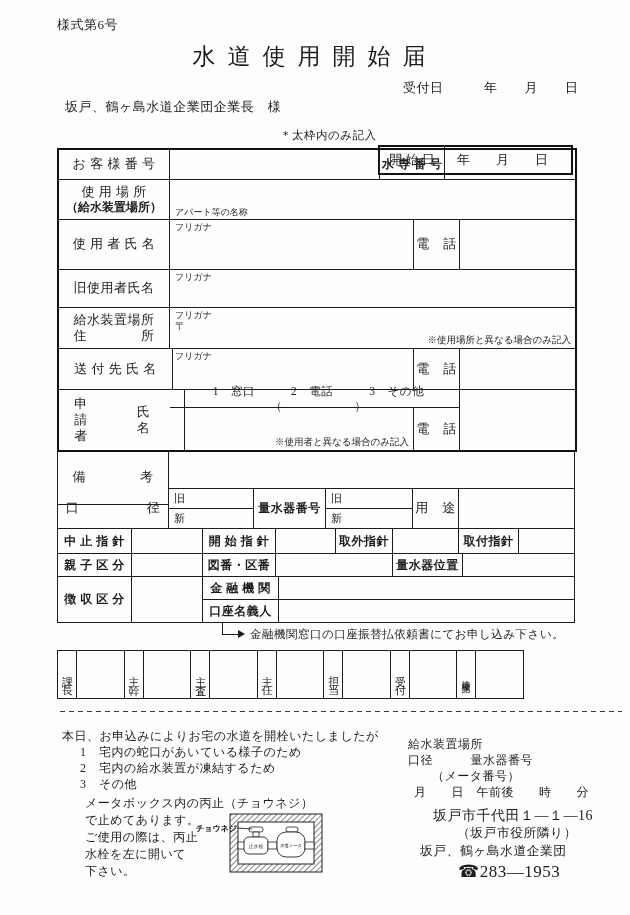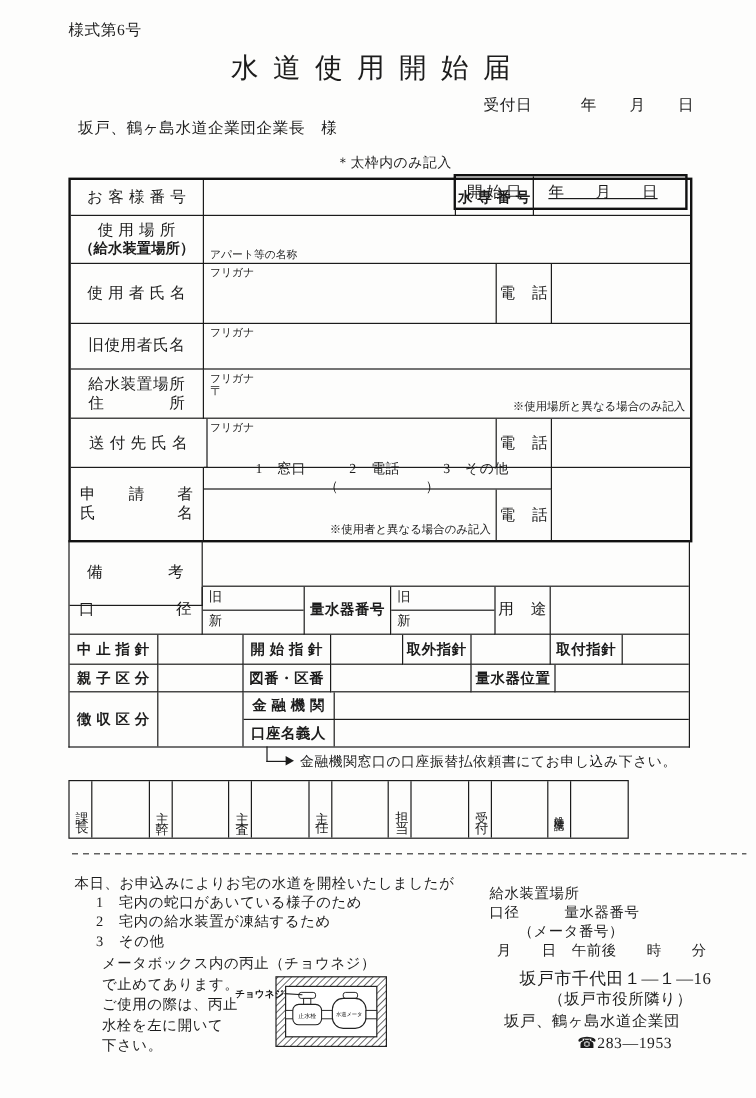--- a/index.html
+++ b/index.html
@@ -17,21 +17,21 @@
   .br { border-right:1px solid #1c1c1c; }
   .bb { border-bottom:1px solid #1c1c1c; }
   .block1 { position:absolute; left:57px; top:148px; width:516px; height:300px;
             border:2px solid #111; box-sizing:content-box; }
   .block2 { position:absolute; left:57px; top:450px; width:516px; height:172px;
             border:1px solid #1c1c1c; border-top:none; box-sizing:content-box; }
   .startbox { position:absolute; left:378px; top:113px; width:195px; height:30px;
               border:2px solid #111; display:flex; box-sizing:border-box;margin-top:32px; }
   .startbox .lbl { width:64px; border-right:1px solid #1c1c1c; display:flex;
                    align-items:center; justify-content:center; font-size:13px; }
-  .startbox .val { flex:1; display:flex; align-items:center; padding-left:12px; font-size:13px;text-decoration:underline; }
+  .startbox .val { flex:1; display:flex; align-items:center; padding-left:12px; font-size:13px; }
   .tiny { font-size:9px; letter-spacing:0; line-height:1; }
   .note { font-size:9.5px; letter-spacing:0; }
   .f12 { font-size:12px;font-weight:bold; }
   .sub2 { display:flex; flex-direction:column; align-items:stretch; justify-content:stretch; padding:0; }
   .sub2 > div { flex:1; display:flex; align-items:center; padding-left:5px; font-size:11px; }
   .sub2 > div:first-child { border-bottom:1px solid #1c1c1c; }
   .stamp-table { position:absolute; left:57px; top:650px; width:465px; height:47px;
                  border:1px solid #1c1c1c; display:flex; box-sizing:content-box; }
   .stamp-l { width:19px; border-right:1px solid #1c1c1c; display:flex; align-items:center;
              justify-content:center; writing-mode:vertical-rl; text-orientation:upright;
@@ -103,21 +103,21 @@
       <span class="abs note" style="right:4px;bottom:1px">※使用場所と異なる場合のみ記入</span>
     </div>
 
     <div class="cell br bb" style="left:0;top:199px;width:114px;height:41px">送 付 先 氏 名</div>
     <div class="cell br bb" style="left:111px;top:199px;width:244px;height:41px">
       <span class="abs tiny" style="left:5px;top:3px">フリガナ</span>
     </div>
     <div class="cell br bb" style="left:355px;top:199px;width:46px;height:41px">電　話</div>
     <div class="cell bb" style="left:401px;top:199px;width:115px;height:41px"></div>
 
-    <div class="cell br" style="left:0;top:240px;width:111px;height:60px;flex-direction:column">
+    <div class="cell br" style="left:0;top:240px;width:126px;height:60px;flex-direction:row">
       <span>申　　請　　者</span>
       <span>氏　　　　　名</span>
     </div>
     <div class="cell br bb" style="left:111px;top:240px;width:290px;height:18px;justify-content:flex-start;padding-left:8px;font-size:11.5px">1　窓口　　　2　電話　　　3　その他（　　　　　　）</div>
     <div class="cell br" style="left:111px;top:258px;width:244px;height:42px">
       <span class="abs note" style="right:4px;bottom:1px">※使用者と異なる場合のみ記入</span>
     </div>
     <div class="cell br" style="left:355px;top:258px;width:46px;height:42px">電　話</div>
     <div class="cell" style="left:401px;top:240px;width:115px;height:60px"></div>
   </div>
@@ -222,15 +222,15 @@
     <rect x="81" y="28" width="28" height="25" rx="9" fill="#fff" stroke="#222" stroke-width="0.9"></rect>
     <text x="95" y="43" font-size="4.4" text-anchor="middle" fill="#111">水道メータ</text>
     <rect x="109" y="38" width="9" height="7" fill="#fff" stroke="#222" stroke-width="0.8"></rect>
     <text x="0" y="27" font-size="8" font-weight="bold" fill="#111">チョウネジ</text>
     <line x1="41" y1="24" x2="56" y2="25" stroke="#222" stroke-width="0.9"></line>
   </svg>
 
   <div class="txt" style="left:433px;top:807px;font-size:14px">坂戸市千代田１―１―16</div>
   <div class="txt" style="left:457px;top:825px;font-size:12.8px">（坂戸市役所隣り）</div>
   <div class="txt" style="left:420px;top:843px;font-size:12.8px">坂戸、鶴ヶ島水道企業団</div>
-  <div class="txt" style="left:481px;top:861px;font-size:13px">☎283―1953</div>
+  <div class="txt" style="left:458px;top:861px;font-size:17px">☎283―1953</div>
 
 </div>
 
 </body></html>

